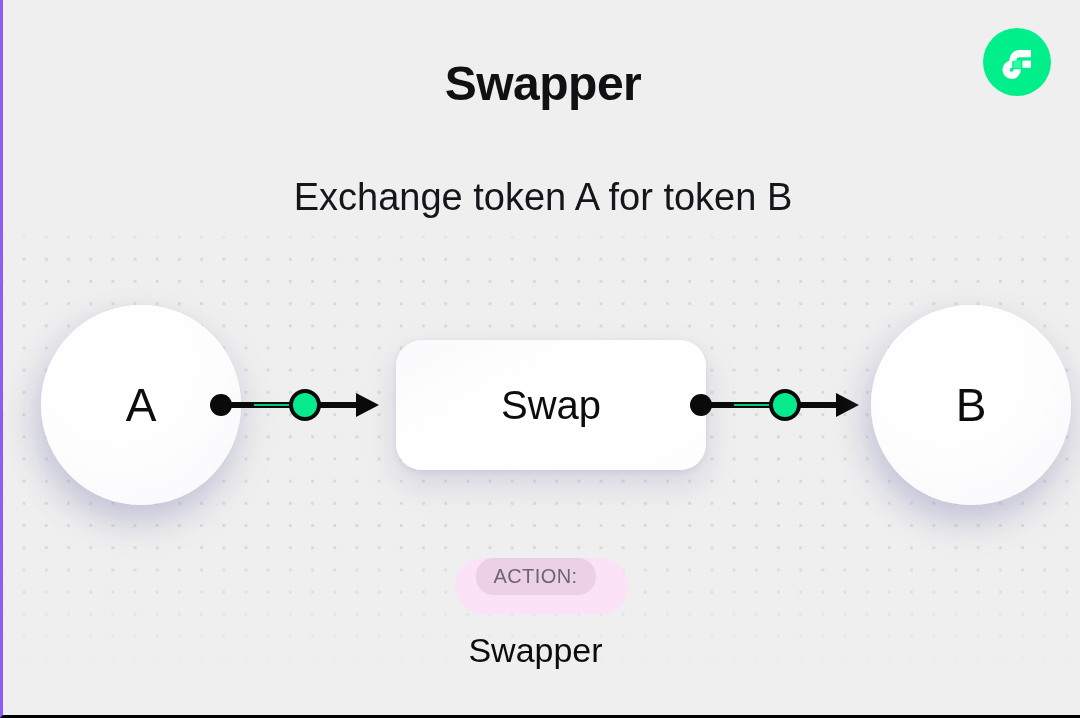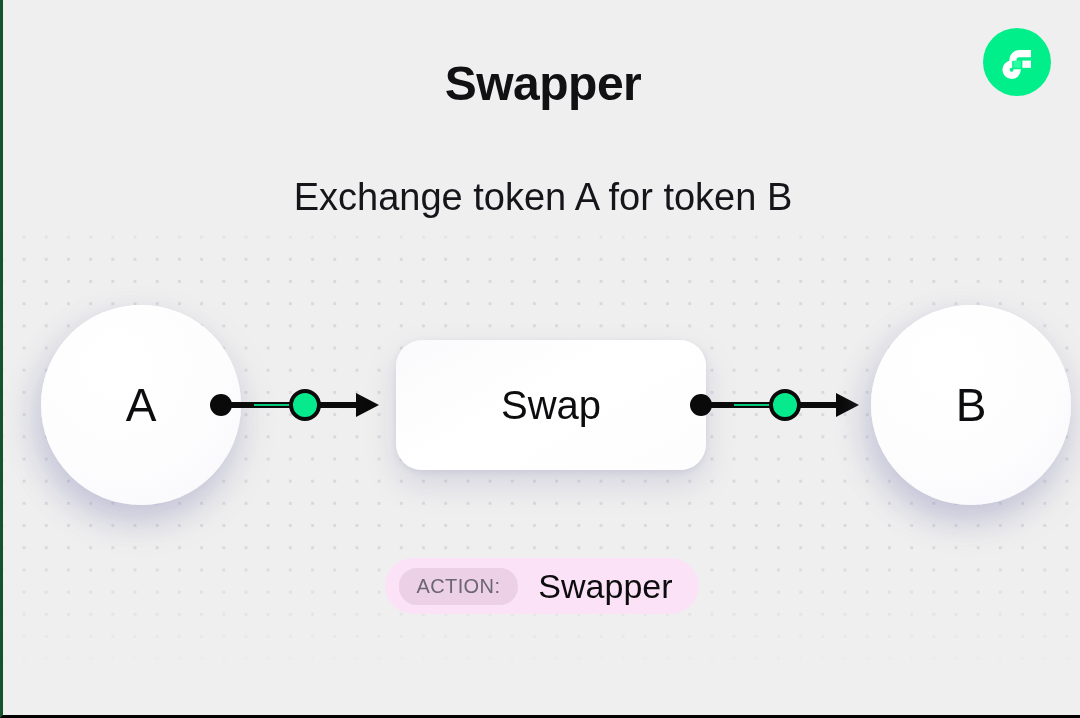--- a/index.html
+++ b/index.html
@@ -10,21 +10,21 @@
     background: #000;
     font-family: "Liberation Sans", "DejaVu Sans", sans-serif;
   }
 
   .canvas {
     position: relative;
     width: 1080px;
     height: 718px;
     background: #efefef;
     overflow: hidden;
-    border-left: 3px solid #14532d;
+    border-left: 3px solid #8b5cf6;
     border-bottom: 3px solid #000;
   }
 
   
   .dot-grid {
     position: absolute;
     left: 0; top: 218px;
     width: 1080px; height: 460px;
     background-image: radial-gradient(#d9d9dd 1.6px, transparent 1.7px);
     background-size: 22.2px 22.2px;
@@ -162,21 +162,22 @@
     position: absolute;
     left: 50%;
     transform: translateX(-50%);
     top: 558px;
     height: 56px;
     padding: 0 26px 0 14px;
     border-radius: 28px;
     background: #fbe2f7;
     display: flex;
     align-items: center;
-    gap: 20px;
+    gap: 36px;
+    flex-direction: column;
   }
   .action-tag {
     background: #ebd0e6;
     border-radius: 18px;
     padding: 7px 18px;
     font-size: 20px;
     font-weight: 500;
     letter-spacing: 0.4px;
     color: #6e6572;
   }

